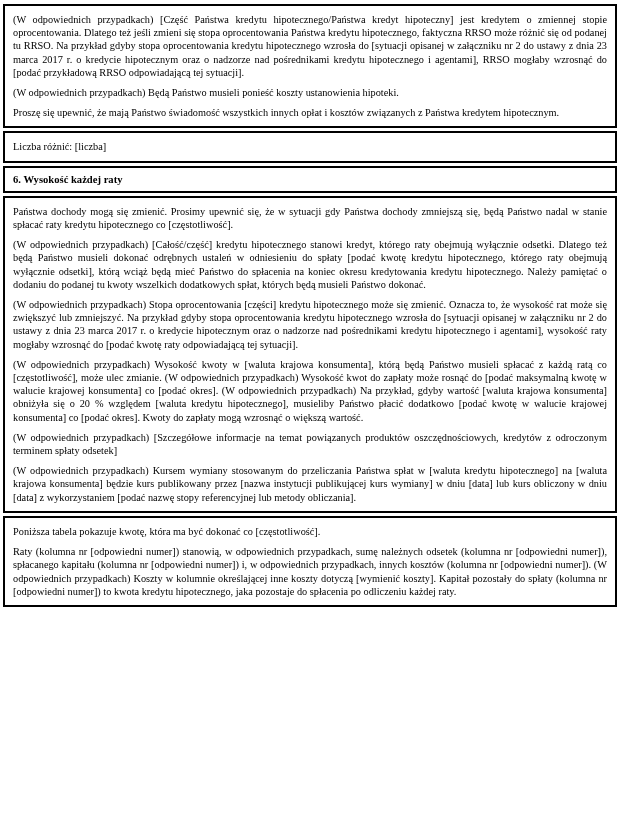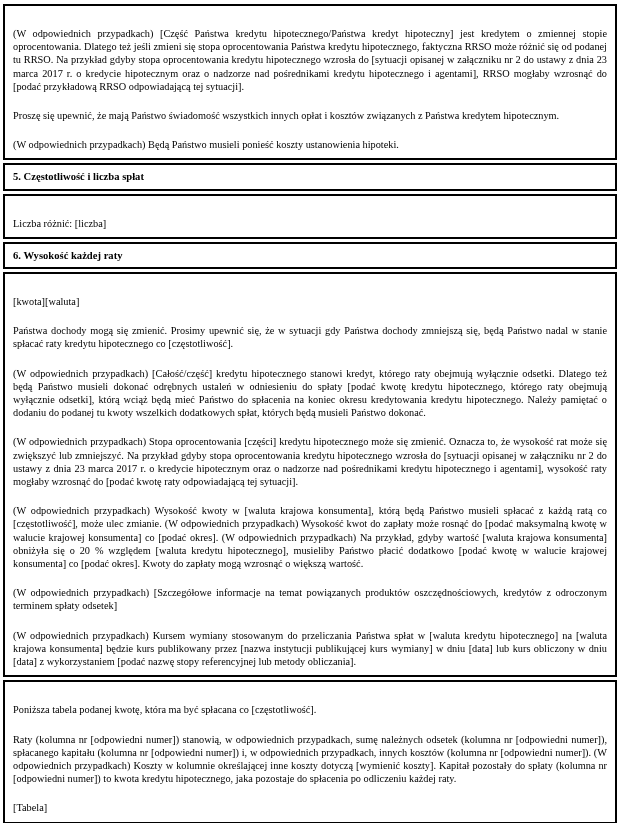--- a/index.html
+++ b/index.html
@@ -20,21 +20,21 @@
     gap: 3px;
     font-family: "Liberation Serif", serif;
     color: #000000;
   }
   .box {
     border: 2px solid #000000;
     padding: 5px 8px 7px 8px;
     background: #ffffff;
   }
   .box p {
-    margin: 16px 0 7px 0;
+    margin: 2px 0 7px 0;
     font-size: 10.3px;
     line-height: 13.2px;
     text-align: justify;
     color: #000000;
   }
   .box p:last-child { margin-bottom: 0; }
   .header-box {
     border: 2px solid #000000;
     padding: 5px 8px;
     background: #ffffff;
@@ -48,46 +48,41 @@
   }
   .content-grow { flex: 0 0 auto; }
 </style>
 </head>
 <body>
 
 <div class="page">
 
   <div class="box content-grow">
     <p>(W odpowiednich przypadkach) [Część Państwa kredytu hipotecznego/Państwa kredyt hipoteczny] jest kredytem o zmiennej stopie oprocentowania. Dlatego też jeśli zmieni się stopa oprocentowania Państwa kredytu hipotecznego, faktyczna RRSO może różnić się od podanej tu RRSO. Na przykład gdyby stopa oprocentowania kredytu hipotecznego wzrosła do [sytuacji opisanej w załączniku nr 2 do ustawy z dnia 23 marca 2017 r. o kredycie hipotecznym oraz o nadzorze nad pośrednikami kredytu hipotecznego i agentami], RRSO mogłaby wzrosnąć do [podać przykładową RRSO odpowiadającą tej sytuacji].</p>
+    <p>(W odpowiednich przypadkach) Będą Państwo musieli ponieść koszty ustanowienia hipoteki.</p>
     <p>Proszę się upewnić, że mają Państwo świadomość wszystkich innych opłat i kosztów związanych z Państwa kredytem hipotecznym.</p>
-    <p>(W odpowiednich przypadkach) Będą Państwo musieli ponieść koszty ustanowienia hipoteki.</p>
   </div>
 
-  <div class="header-box">
-    <h2>5. Częstotliwość i liczba spłat</h2>
-  </div>
 
   <div class="box content-grow">
     <p>Liczba różnić: [liczba]</p>
   </div>
 
   <div class="header-box">
     <h2>6. Wysokość każdej raty</h2>
   </div>
 
   <div class="box content-grow">
-    <p>[kwota][waluta]</p>
     <p>Państwa dochody mogą się zmienić. Prosimy upewnić się, że w sytuacji gdy Państwa dochody zmniejszą się, będą Państwo nadal w stanie spłacać raty kredytu hipotecznego co [częstotliwość].</p>
     <p>(W odpowiednich przypadkach) [Całość/część] kredytu hipotecznego stanowi kredyt, którego raty obejmują wyłącznie odsetki. Dlatego też będą Państwo musieli dokonać odrębnych ustaleń w odniesieniu do spłaty [podać kwotę kredytu hipotecznego, którego raty obejmują wyłącznie odsetki], którą wciąż będą mieć Państwo do spłacenia na koniec okresu kredytowania kredytu hipotecznego. Należy pamiętać o dodaniu do podanej tu kwoty wszelkich dodatkowych spłat, których będą musieli Państwo dokonać.</p>
     <p>(W odpowiednich przypadkach) Stopa oprocentowania [części] kredytu hipotecznego może się zmienić. Oznacza to, że wysokość rat może się zwiększyć lub zmniejszyć. Na przykład gdyby stopa oprocentowania kredytu hipotecznego wzrosła do [sytuacji opisanej w załączniku nr 2 do ustawy z dnia 23 marca 2017 r. o kredycie hipotecznym oraz o nadzorze nad pośrednikami kredytu hipotecznego i agentami], wysokość raty mogłaby wzrosnąć do [podać kwotę raty odpowiadającą tej sytuacji].</p>
     <p>(W odpowiednich przypadkach) Wysokość kwoty w [waluta krajowa konsumenta], którą będą Państwo musieli spłacać z każdą ratą co [częstotliwość], może ulec zmianie. (W odpowiednich przypadkach) Wysokość kwot do zapłaty może rosnąć do [podać maksymalną kwotę w walucie krajowej konsumenta] co [podać okres]. (W odpowiednich przypadkach) Na przykład, gdyby wartość [waluta krajowa konsumenta] obniżyła się o 20 % względem [waluta kredytu hipotecznego], musieliby Państwo płacić dodatkowo [podać kwotę w walucie krajowej konsumenta] co [podać okres]. Kwoty do zapłaty mogą wzrosnąć o większą wartość.</p>
     <p>(W odpowiednich przypadkach) [Szczegółowe informacje na temat powiązanych produktów oszczędnościowych, kredytów z odroczonym terminem spłaty odsetek]</p>
     <p>(W odpowiednich przypadkach) Kursem wymiany stosowanym do przeliczania Państwa spłat w [waluta kredytu hipotecznego] na [waluta krajowa konsumenta] będzie kurs publikowany przez [nazwa instytucji publikującej kurs wymiany] w dniu [data] lub kurs obliczony w dniu [data] z wykorzystaniem [podać nazwę stopy referencyjnej lub metody obliczania].</p>
   </div>
 
 
   <div class="box content-grow">
-    <p>Poniższa tabela podanej kwotę, która ma być spłacana co [częstotliwość].</p>
+    <p>Poniższa tabela pokazuje kwotę, która ma być dokonać co [częstotliwość].</p>
     <p>Raty (kolumna nr [odpowiedni numer]) stanowią, w odpowiednich przypadkach, sumę należnych odsetek (kolumna nr [odpowiedni numer]), spłacanego kapitału (kolumna nr [odpowiedni numer]) i, w odpowiednich przypadkach, innych kosztów (kolumna nr [odpowiedni numer]). (W odpowiednich przypadkach) Koszty w kolumnie określającej inne koszty dotyczą [wymienić koszty]. Kapitał pozostały do spłaty (kolumna nr [odpowiedni numer]) to kwota kredytu hipotecznego, jaka pozostaje do spłacenia po odliczeniu każdej raty.</p>
-    <p>[Tabela]</p>
   </div>
 
 </div>
 
 </body></html>

